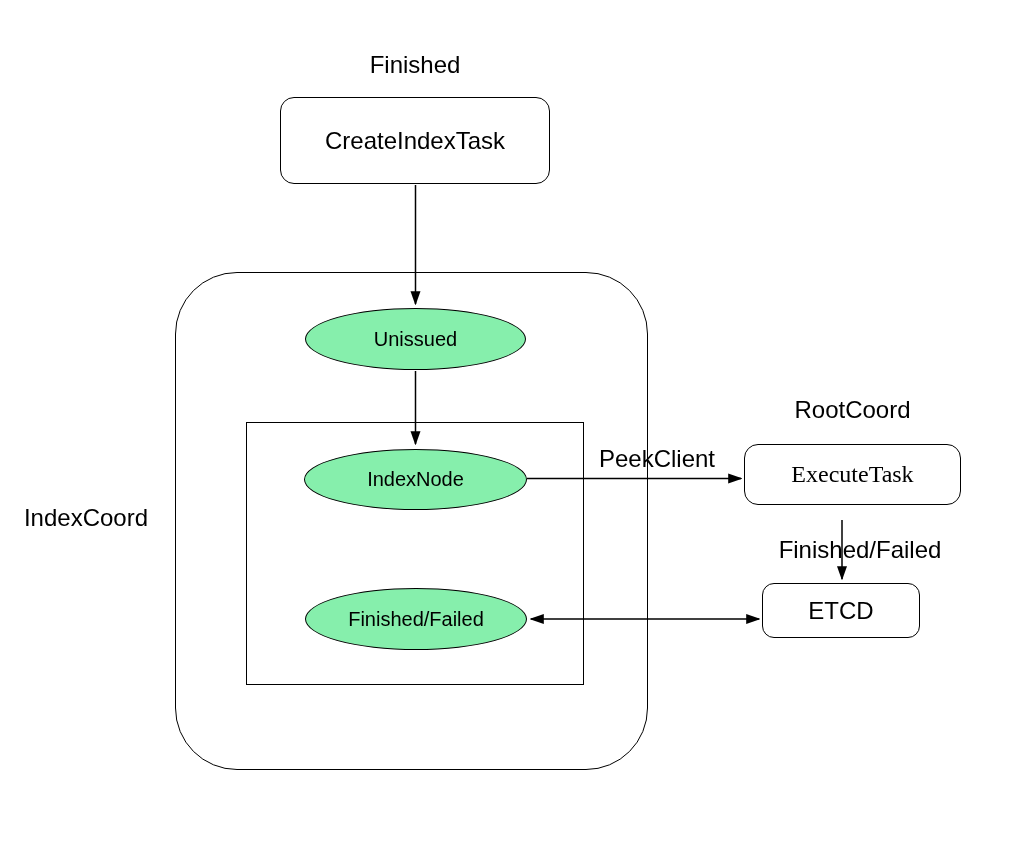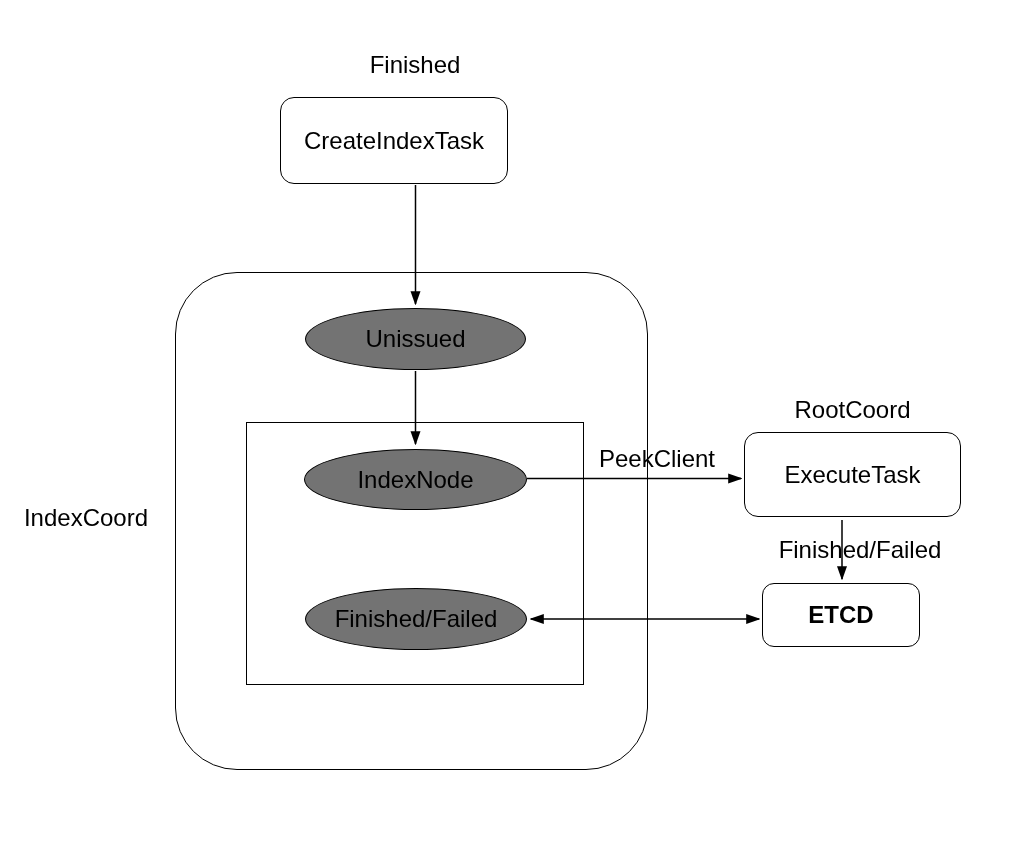--- a/index.html
+++ b/index.html
@@ -37,33 +37,33 @@
   .node {
     border: 1.6px solid #000000;
     border-radius: 14px;
     background: #ffffff;
     display: flex;
     align-items: center;
     justify-content: center;
     font-size: 24px;
     z-index: 3;
   }
-  .node-create { left: 280px; top: 97px;  width: 228px; height: 87px; text-align: center; }
-  .node-exec   { left: 744px; top: 432px; width: 217px; height: 85px; }
-  .node-etcd   { left: 762px; top: 583px; width: 158px; height: 64px; border-radius: 12px; font-weight: bold; }
+  .node-create { left: 280px; top: 97px;  width: 270px; height: 87px; text-align: center; }
+  .node-exec   { left: 744px; top: 444px; width: 217px; height: 61px; font-family: Liberation Serif, serif; }
+  .node-etcd   { left: 762px; top: 583px; width: 158px; height: 55px; border-radius: 12px; }
 
   
   .state {
     border: 1.6px solid #000000;
     border-radius: 50%;
-    background: #737373;
+    background: #86efac;
     display: flex;
     align-items: center;
     justify-content: center;
-    font-size: 24px;
+    font-size: 20px;
     z-index: 3;
   }
   .state-unissued { left: 305px; top: 308px; width: 221px; height: 62px; }
   .state-inprog   { left: 304px; top: 449px; width: 223px; height: 61px; }
   .state-finfail  { left: 305px; top: 588px; width: 222px; height: 62px; }
 
   
   .lbl {
     font-size: 24px;
     line-height: 28px;

